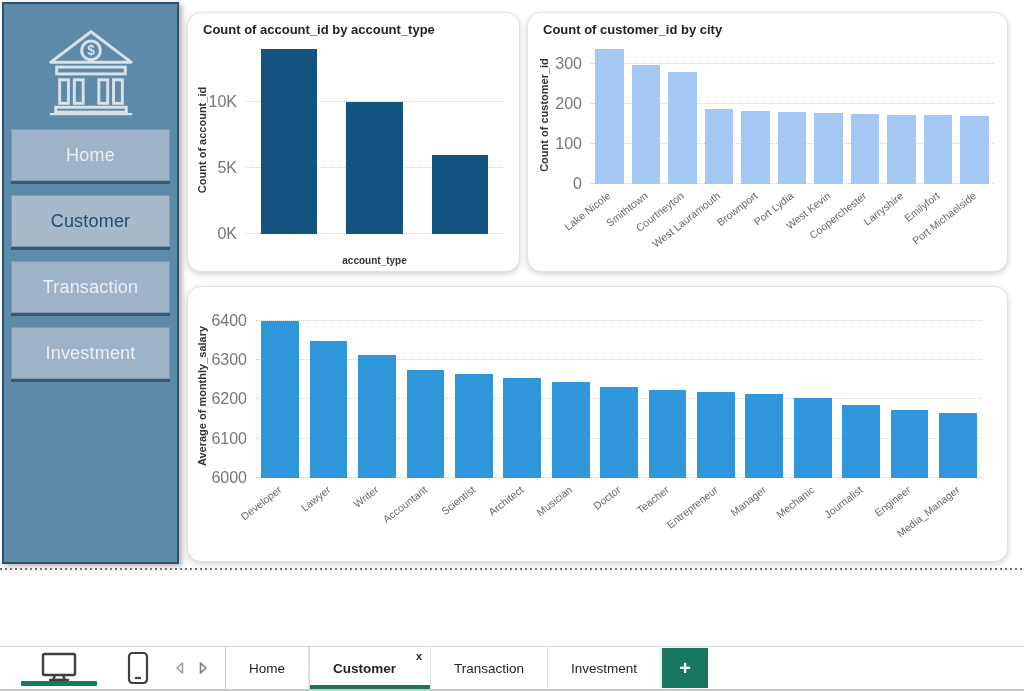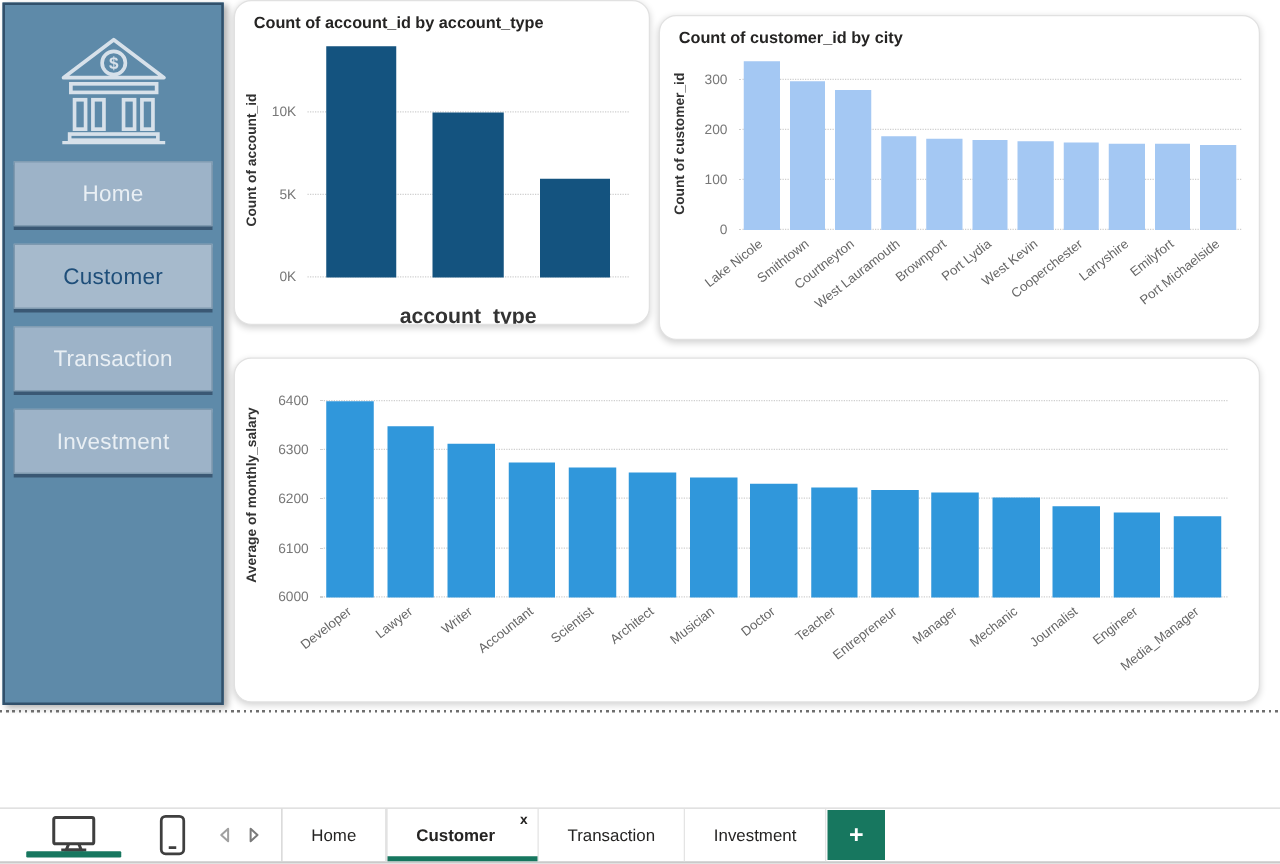--- a/index.html
+++ b/index.html
@@ -23,33 +23,33 @@
     display:flex; align-items:center; justify-content:center;
     font-size:18px; color:#E9EFF4; cursor:pointer; letter-spacing:.2px;
   }
   .navbtn.active { color:#1E4E79; background:#A6BACC; }
 
   
   .card {
     position:absolute; background:#fff; border:1px solid #E1E1E1;
     border-radius:14px; box-shadow:0 2px 6px rgba(0,0,0,.18); overflow:hidden;
   }
-  #card-0 { left:187px; top:0;  width:333px; height:260px; }
+  #card-0 { left:187px; top:12px;  width:333px; height:260px; }
   #card-1 { left:527px; top:12px;  width:481px; height:260px; }
   #card-2 { left:187px; top:286px; width:821px; height:276px; }
 
   .chart-title { position:absolute; left:15px; top:9px; font-size:13px; font-weight:700; color:#252423; }
   .ytitle { position:absolute; font-size:11px; font-weight:700; color:#333; white-space:nowrap;
             transform:translate(-50%,-50%) rotate(-90deg); }
-  .xtitle { position:absolute; font-size:17px; font-weight:700; color:#333; text-align:center; }
+  .xtitle { position:absolute; font-size:10px; font-weight:700; color:#333; text-align:center; }
 
   .plot { position:absolute; }
   .gridline { position:absolute; left:0; right:0; border-top:1px dotted #CFCFCF; }
   .ytick { position:absolute; left:-9px; transform:translate(-100%,50%);
-           font-size:11px; color:#777; white-space:nowrap; }
+           font-size:16px; color:#777; white-space:nowrap; }
   .bars { position:absolute; inset:0; display:flex; align-items:flex-end; }
   .slot { flex:1; display:flex; justify-content:center; align-items:flex-end; height:100%; }
   .xlabels { position:absolute; display:flex; overflow:visible; }
   .xslot { flex:1; position:relative; text-align:center; }
   .xlab { font-size:10.5px; color:#666; }
   .xlab.rot { position:absolute; right:50%; top:4px; transform:rotate(-38deg);
               transform-origin:100% 50%; white-space:nowrap; }
 
   
   .page-divider {

